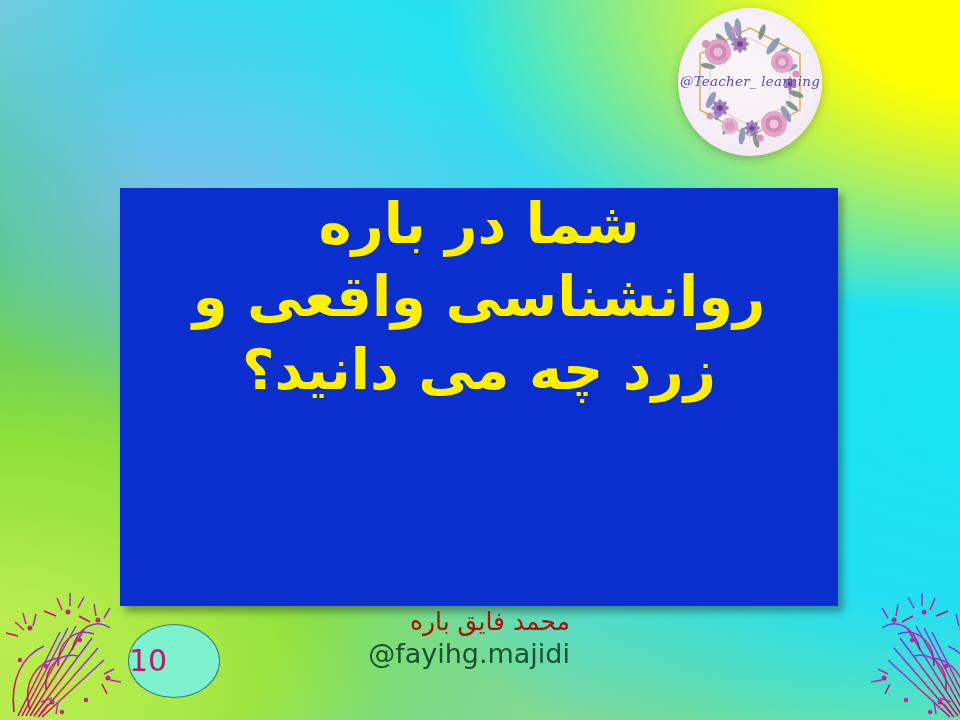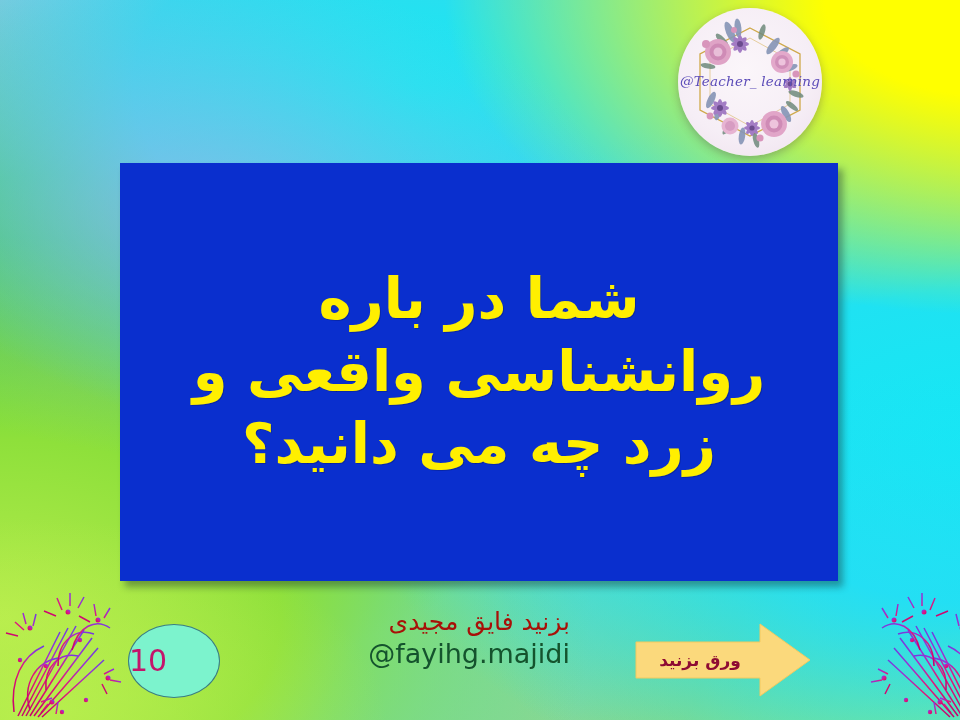--- a/index.html
+++ b/index.html
@@ -69,27 +69,26 @@
     font-size: 13.5px;
     letter-spacing: 0.2px;
     color: #5b4bb8;
     white-space: nowrap;
   }
 
   
   #question-panel {
     position: absolute;
     left: 120px;
-    top: 163px;
+    top: 188px;
     width: 718px;
     height: 418px;
     background: #0a2fce;
     box-shadow: 5px 6px 7px rgba(20,40,40,0.40);
     display: flex;
-    align-items: center;
     justify-content: center;
   }
   #question-text {
     direction: rtl;
     text-align: center;
     color: #ffef00;
     font-family: "DejaVu Sans", sans-serif;
     font-weight: bold;
     font-size: 56px;
     line-height: 1.30;
@@ -363,24 +362,18 @@
           <circle cx="86" cy="130" r="2.2"></circle>
       </g>
     </svg>
   </div>
 
   <div id="page-number-badge">
     <span id="page-number-text">10</span>
   </div>
 
   <div id="credit-block">
-    <div id="author-name">بزنید فایق مجیدی</div>
+    <div id="author-name">محمد فایق باره</div>
     <div id="author-handle">@fayihg.majidi</div>
   </div>
 
-  <div id="next-arrow">
-    <svg viewBox="0 0 178 76">
-      <path d="M2 20 L126 20 L126 2 L176 38 L126 74 L126 56 L2 56 Z" fill="#fbd97c" stroke="#f3c95e" stroke-width="1"></path>
-    </svg>
-    <div id="next-arrow-label">ورق بزنید</div>
-  </div>
 
 </div>
 
 </body></html>

